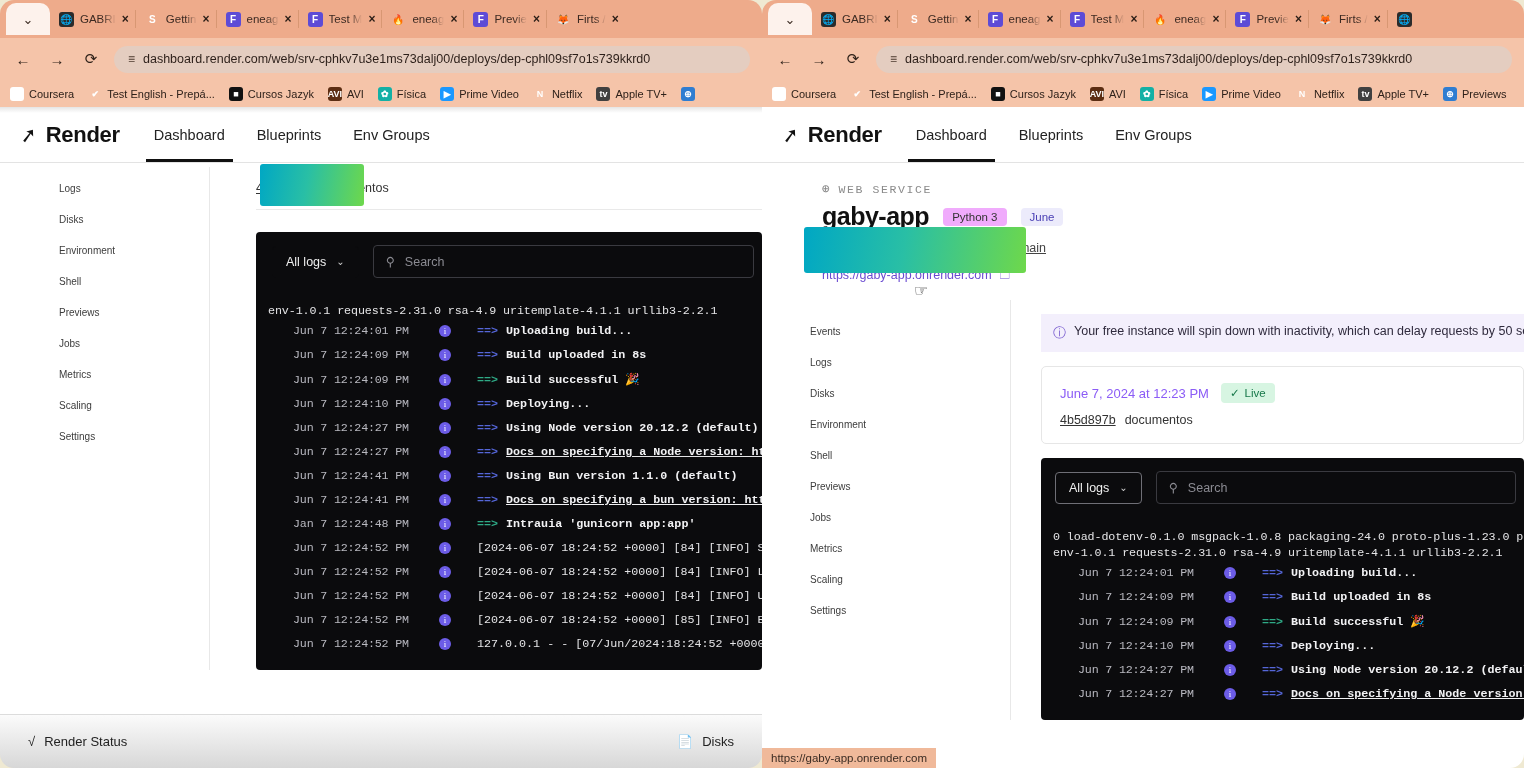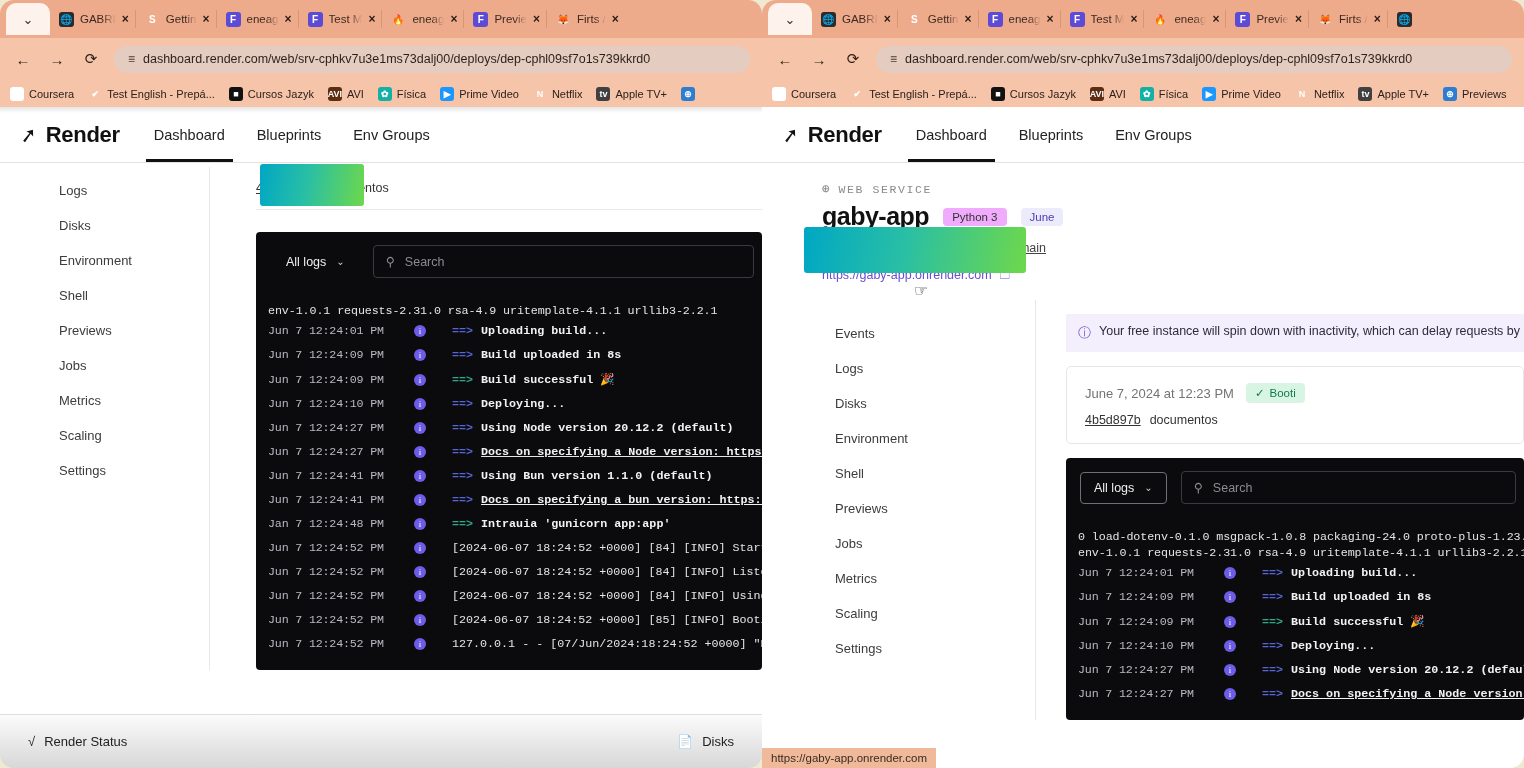--- a/index.html
+++ b/index.html
@@ -155,40 +155,40 @@
     background:linear-gradient(100deg,#00a7c4 0%, #29bfa5 45%, #6ed84b 100%);
     pointer-events:none;
   }
   .hl-box > .hl-inner{ width:100%; height:100%; background:transparent; border-radius:1px; }
 
   
   .svc-body{ display:flex; }
   .side-nav{
     width:205px; flex:none; padding:16px 0 12px 0;
     border-right:1px solid #e8e8e8;
-    margin-left:69px;
+    margin-left:44px;
     background:#fff;
   }
-  .side-item{ font-size:13px; color:#3c3c3c; padding:10px 0 10px 4px; }
+  .side-item{ font-size:10px; color:#3c3c3c; padding:10px 0 10px 4px; }
   .main-col{ flex:1; padding:14px 0 0 30px; min-width:0;}
 
   .notice{
     background:#f3effc; color:#2f2a3d; font-size:12.5px;
     padding:10px 12px; display:flex; align-items:flex-start; gap:8px;
     white-space:nowrap; overflow:hidden;
   }
   .notice .i{ color:#7b5fd0; font-size:13px; }
 
   .deploy-card{
     border:1px solid #e6e6e6; border-radius:5px;
     margin-top:14px; padding:16px 18px; background:#fff;
     min-height:78px;
   }
   .deploy-row1{ display:flex; align-items:center; gap:12px;}
-  .deploy-date{ font-size:13px; color:#737373;}
+  .deploy-date{ font-size:13px; color:#8b5cf6;}
   .badge-live{
     background:#d7f5e2; color:#17784a; font-size:11.5px;
     padding:3px 9px; border-radius:4px; display:flex; align-items:center; gap:5px;
   }
   .deploy-row2{ margin-top:10px; font-size:12.5px; color:#333; display:flex; gap:9px;}
   .deploy-row2 .sha{ text-decoration:underline; color:#333;}
 
   
   .console{
     margin-top:14px; background:#0b0b0d; border-radius:4px;
@@ -205,21 +205,21 @@
   .searchbox{
     flex:1; border:1px solid #3a3a40; border-radius:4px;
     display:flex; align-items:center; gap:10px; padding:8px 12px;
     color:#8b8b92; font-size:12.5px; background:#0b0b0d;
   }
   .log-lines{
     font-family:"Liberation Mono", monospace;
     font-size:11.7px; color:#e4e4e6; padding:2px 0 14px 0;
   }
   .pkg-line{ white-space:nowrap; padding:1px 0 1px 12px; letter-spacing:-.1px;}
-  .log-row{ display:flex; align-items:center; gap:0; padding:5px 0 5px 12px; white-space:nowrap;}
+  .log-row{ display:flex; align-items:center; gap:0; padding:5px 0 5px 12px; white-space:nowrap;margin-left:25px;}
   .log-ts{ color:#b9b9c0; width:146px; flex:none; letter-spacing:-.2px;}
   .log-ico{
     width:12px; height:12px; border-radius:50%; background:#6c5ce7; color:#fff;
     font-size:9px; display:flex; align-items:center; justify-content:center;
     flex:none; margin-right:26px; font-family:"Liberation Serif",serif;
   }
   .log-arrow{ color:#5566d8; font-weight:bold; margin-right:8px;}
   .log-arrow.green{ color:#2faa86; }
   .log-msg{ color:#f2f2f4; font-weight:bold; }
   .log-msg.plain{ font-weight:normal; color:#e4e4e6;}
@@ -676,21 +676,21 @@
           <div class="notice">
             <span class="i">ⓘ</span>
             <span>Your free instance will spin down with inactivity, which can delay requests by 50 seconds or more.</span>
           </div>
 
           <div class="deploy-card">
             <div class="deploy-row1">
               <span class="deploy-date">June 7, 2024 at 12:23 PM</span>
               <span class="badge-live">
                 <span>✓</span>
-                <span>Booti</span>
+                <span>Live</span>
               </span>
             </div>
             <div class="deploy-row2">
               <span class="sha">4b5d897b</span>
               <span>documentos</span>
             </div>
           </div>
 
           <div class="console">
             <div class="console-bar">

